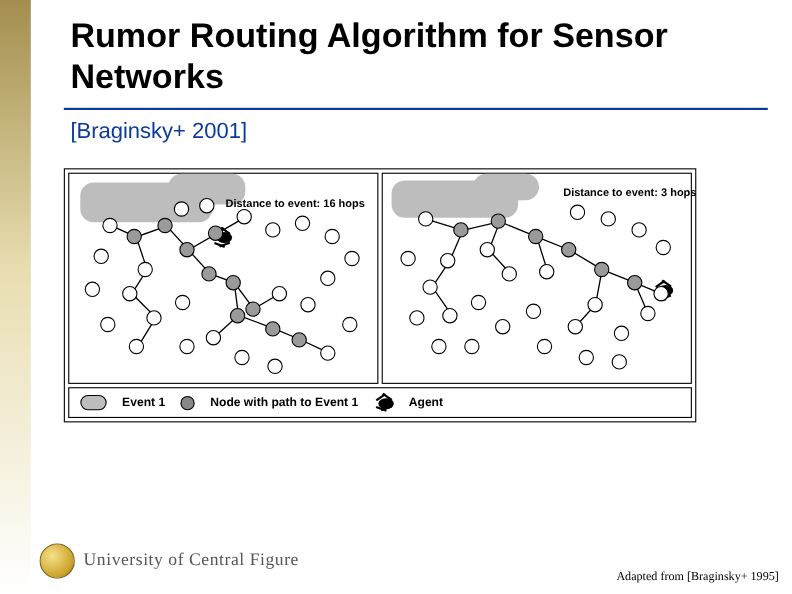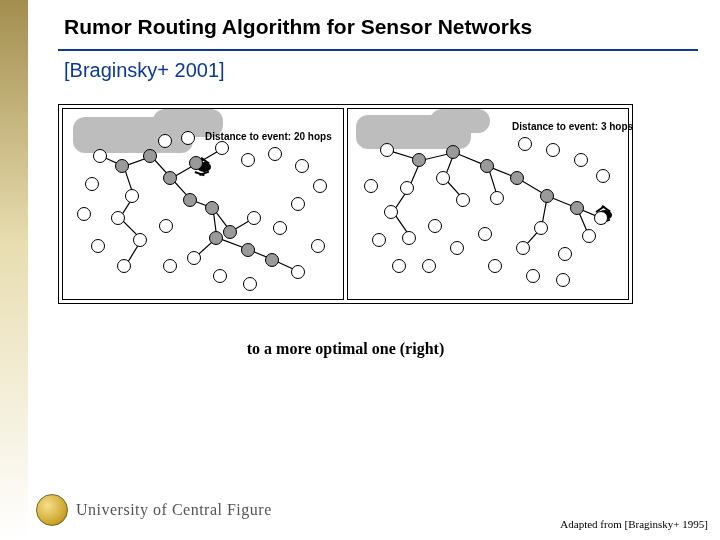--- a/index.html
+++ b/index.html
@@ -21,21 +21,21 @@
   }
   .content {
     position: absolute;
     left: 64px;
     top: 14px;
     right: 20px;
   }
   .title {
     font-family: "Comic Sans MS", "Comic Sans", cursive, sans-serif;
     font-weight: bold;
-    font-size: 21px;
+    font-size: 31px;
     color: #000;
     line-height: 1.2;
   }
   .hr {
     height: 2px;
     background: #0b3a99;
     margin: 10px 0 8px -6px;
     width: 640px;
   }
   .citation {
@@ -142,21 +142,21 @@
     <div class="panels">
 
       <div class="panel">
         <svg width="100%" height="100%" viewBox="0 0 280 192" style="position:absolute;left:0;top:0">
           <path class="edge" d="M38 48 L60 58 L88 48 L108 70 L134 55 M108 70 L128 92 L150 100 L168 124 L192 110 M150 100 L154 130 L132 150 M154 130 L186 142 L210 152 M60 58 L70 88 L56 110 L78 132 L62 158 M88 48 L102 32 L126 30 M134 55 L160 40 M210 152 L236 164"></path>
         </svg>
 
         <div class="cloud" style="left:10px;top:8px;width:120px;height:36px"></div>
         <div class="cloud" style="left:90px;top:0px;width:70px;height:28px"></div>
 
-        <div class="lbl" style="left:142px;top:22px">Distance to event: 20 hops</div>
+        <div class="lbl" style="left:142px;top:22px">Distance to event: 16 hops</div>
 
         <div class="spider" style="left:130px;top:50px">
           <div class="bod"></div>
           <div class="leg" style="left:2px;top:4px;transform:rotate(-35deg)"></div>
           <div class="leg" style="left:2px;top:8px;transform:rotate(-10deg)"></div>
           <div class="leg" style="left:2px;top:12px;transform:rotate(20deg)"></div>
           <div class="leg" style="left:16px;top:4px;transform:rotate(215deg)"></div>
           <div class="leg" style="left:16px;top:8px;transform:rotate(190deg)"></div>
           <div class="leg" style="left:16px;top:12px;transform:rotate(160deg)"></div>
         </div>
@@ -243,24 +243,39 @@
         <div class="nd" style="left:102px;top:132px"></div>
         <div class="nd" style="left:130px;top:118px"></div>
         <div class="nd" style="left:140px;top:150px"></div>
         <div class="nd" style="left:74px;top:150px"></div>
         <div class="nd" style="left:44px;top:150px"></div>
         <div class="nd" style="left:178px;top:160px"></div>
         <div class="nd" style="left:208px;top:164px"></div>
       </div>
     </div>
 
+    <div class="legend">
+      <div class="leg-swatch-grey"></div>
+      <span>Event 1</span>
+      <div class="leg-circle"></div>
+      <span>Node with path to Event 1</span>
+      <div class="leg-spider">
+        <div class="spider" style="left:0;top:0">
+          <div class="bod"></div>
+          <div class="leg" style="left:2px;top:4px;transform:rotate(-35deg)"></div>
+          <div class="leg" style="left:2px;top:10px;transform:rotate(20deg)"></div>
+          <div class="leg" style="left:16px;top:4px;transform:rotate(215deg)"></div>
+          <div class="leg" style="left:16px;top:10px;transform:rotate(160deg)"></div>
+        </div>
+      </div>
+      <span>Agent</span>
+    </div>
   </div>
 
   <div class="fig-caption">
-    <div>to a more optimal one (right)</div>
   </div>
 </div>
 
 <div class="footer-logo">
   <div class="ucf-seal"></div>
   <div class="ucf-text">University of Central Figure</div>
 </div>
 
 <div class="attribution">Adapted from [Braginsky+ 1995]</div>
 

